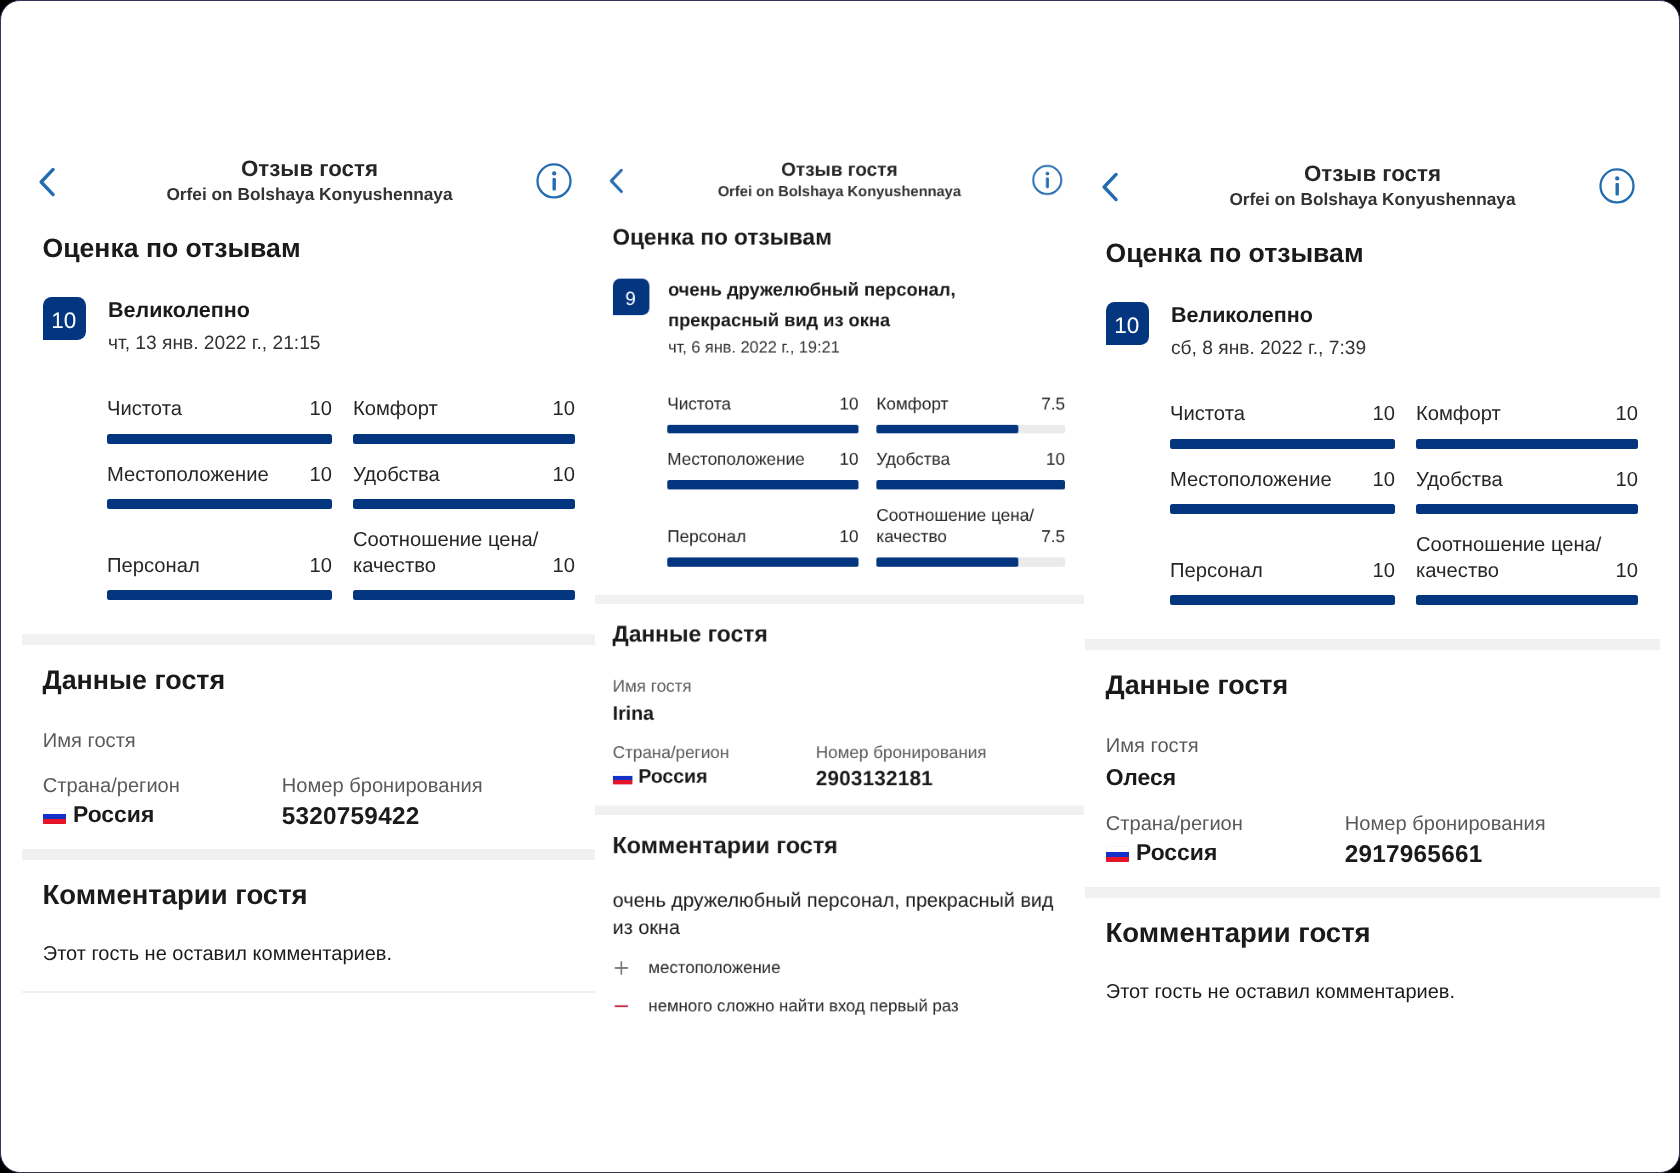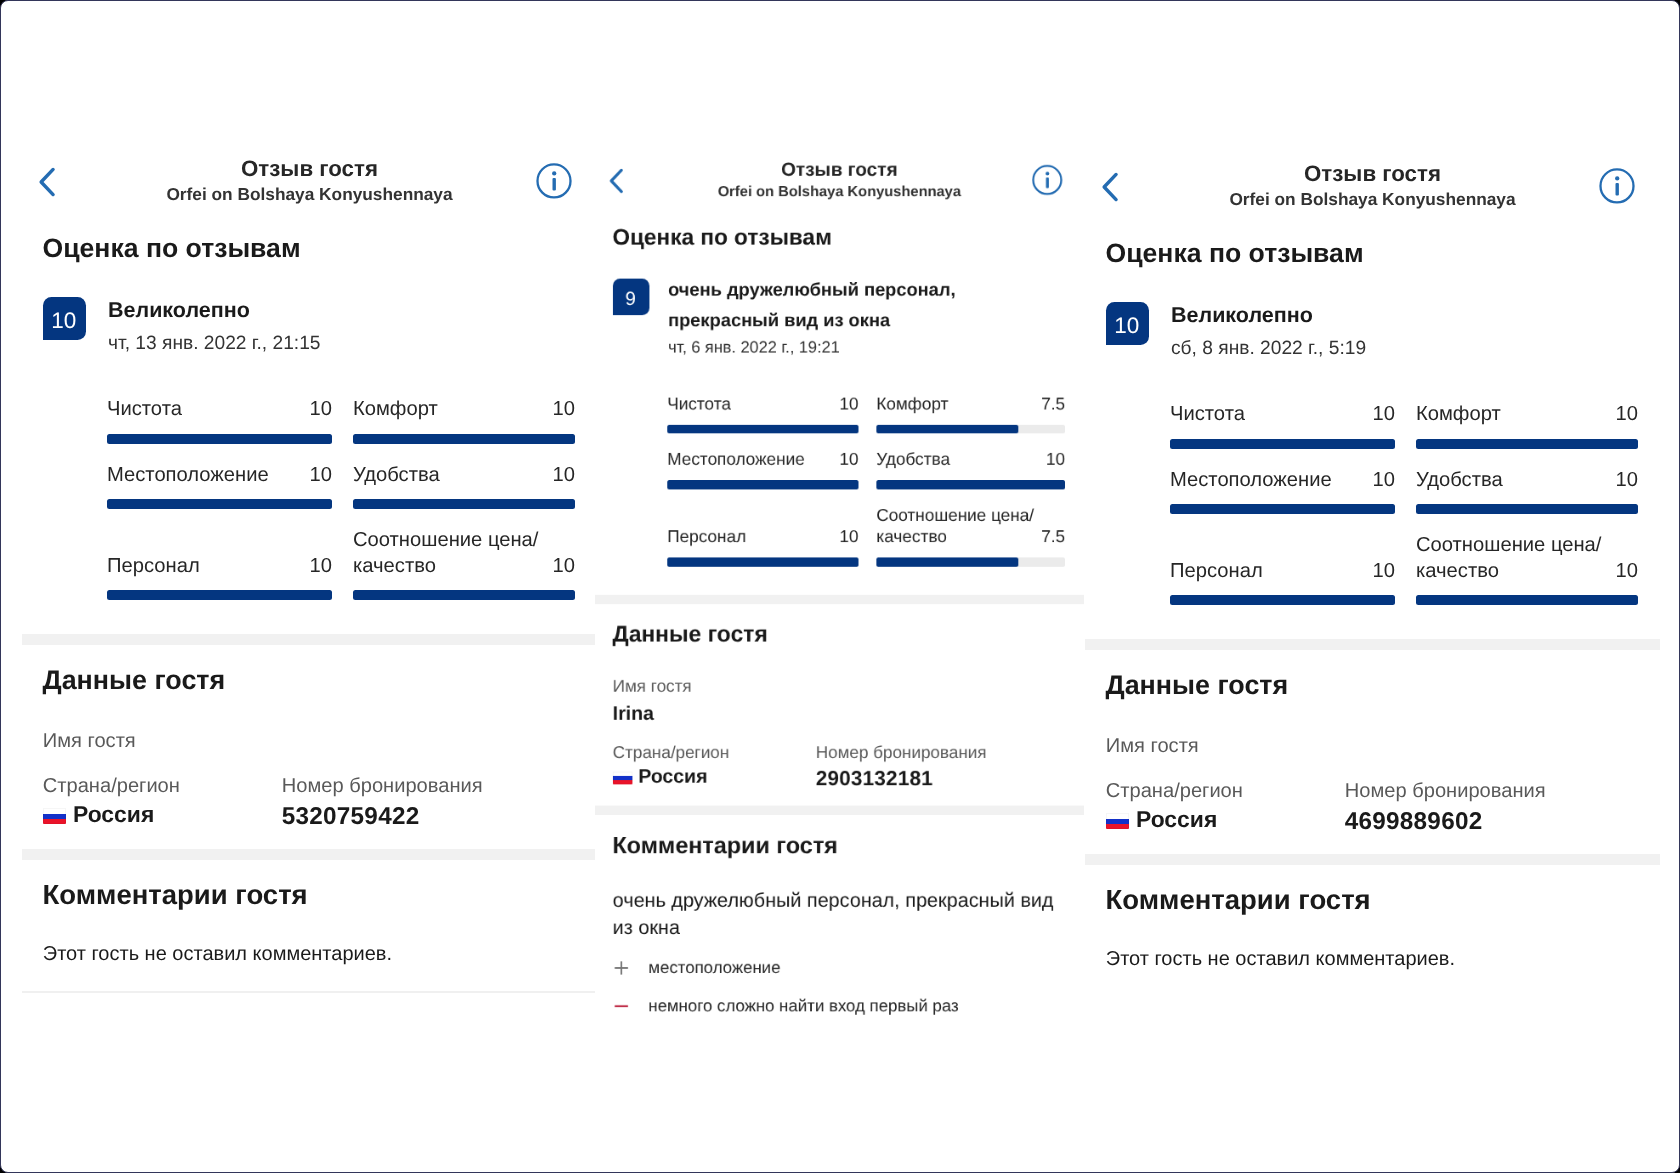--- a/index.html
+++ b/index.html
@@ -1,21 +1,21 @@
 <!DOCTYPE html>
 <html><head>
 <meta charset="utf-8">
 <style>
   html,body{margin:0;padding:0;}
   body{width:1680px;height:1173px;background:#000;overflow:hidden;
        font-family:"Liberation Sans",sans-serif;
        -webkit-font-smoothing:antialiased;
        text-rendering:geometricPrecision;}
   .device{position:absolute;left:0;top:0;width:1680px;height:1173px;
-          background:#fff;border-radius:8px;box-sizing:border-box;
+          background:#fff;border-radius:20px;box-sizing:border-box;
           border:1.4px solid #33365a;overflow:hidden;}
 
   
   .screen{position:absolute;width:575px;height:1173px;background:#fff;
           transform-origin:0 0;overflow:hidden;will-change:transform;}
 
   .screen *{box-sizing:border-box;}
 
   
   .back-btn{position:absolute;left:12.4px;top:162.5px;width:22px;height:36px;}
@@ -354,21 +354,21 @@
         <rect x="19.5" y="18.1" width="3.4" height="12.5" rx="1" fill="#246cb2"></rect>
       </svg>
     </div>
 
     <div class="body">
       <div class="sec-h sec-scores">Оценка по отзывам</div>
 
       <div class="review">
         <div class="badge">10</div>
         <div class="rv-title">Великолепно</div>
-        <div class="rv-date">сб, 8 янв. 2022 г., 5:19</div>
+        <div class="rv-date">сб, 8 янв. 2022 г., 7:39</div>
       </div>
 
       <div class="scores">
         <div class="sc-cell">
           <div class="sc-row">
               <span class="l">Чистота</span>
               <span class="v">10</span>
             </div>
           <div class="bar">
               <i style="width: 100%;"></i>
@@ -420,36 +420,37 @@
             </div>
         </div>
       </div>
 
       <div class="divider"></div>
 
       <div class="sec-h sec-guest">Данные гостя</div>
       <div class="g-block">
         <div class="g-row1">
           <div class="f-label">Имя гостя</div>
+          <div class="f-value">Олеся</div>
         </div>
         <div class="g-row2">
           <div>
             <div class="f-label">Страна/регион</div>
             <div class="ctry">
               <span class="flag">
                 <b class="w"></b>
                   <b class="b"></b>
                   <b class="r"></b>
               </span>
               <span class="f-value">Россия</span>
             </div>
           </div>
           <div class="g-col2">
             <div class="f-label">Номер бронирования</div>
-            <div class="f-value num">4699889602</div>
+            <div class="f-value num">2917965661</div>
           </div>
         </div>
       </div>
 
       <div class="divider d2"></div>
       <div class="sec-h sec-cmt">Комментарии гостя</div>
       <div class="cmt-empty">Этот гость не оставил комментариев.</div>
     </div>
   </div>
 

